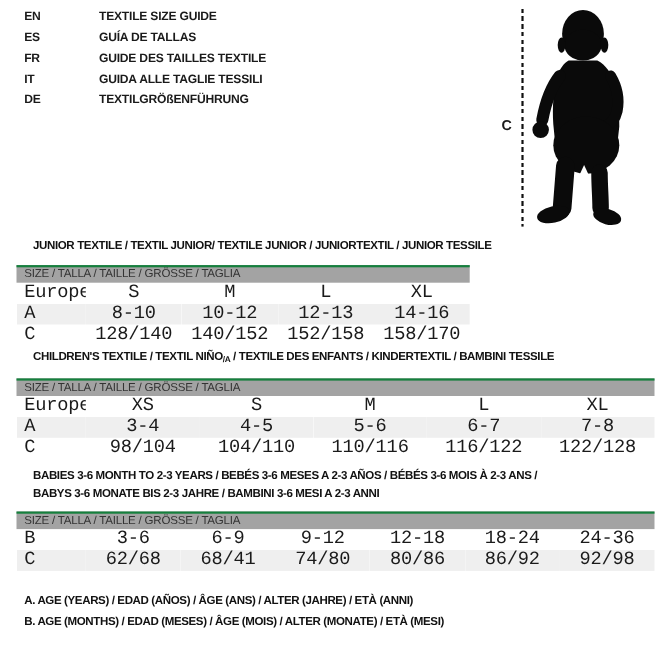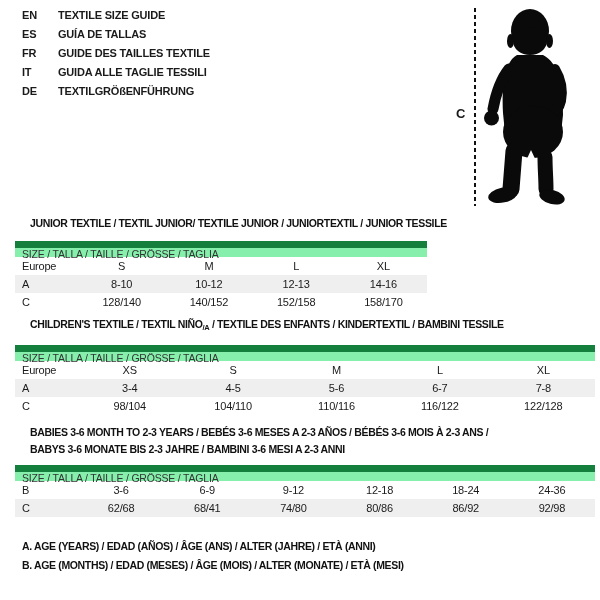--- a/index.html
+++ b/index.html
@@ -4,47 +4,47 @@
 <style>
   html,body{margin:0;padding:0;background:#fff;}
   .page{
     position:relative;width:600px;height:600px;background:#fff;overflow:hidden;
     font-family:"Liberation Sans", sans-serif;color:#1a1a1a;border-radius:31px;
   }
   
   .lang-list{position:absolute;left:22px;top:6px;}
   .lang-row{display:flex;line-height:19px;font-size:11px;font-weight:bold;letter-spacing:-0.2px;}
   .lang-code{width:36px;}
-  .lang-name{white-space:nowrap;}
+  .lang-name{white-space:nowrap;margin-left:32px;}
   
   .measure-line{
     position:absolute;left:474px;top:8px;width:2px;height:198px;
     background:repeating-linear-gradient(to bottom,#111 0 4px,transparent 4px 7px);
   }
   .figure-c-label{position:absolute;left:456px;top:106px;font-size:13px;font-weight:bold;}
   .baby-svg{position:absolute;left:483px;top:5px;width:112px;height:205px;}
   
   .size-section{position:absolute;left:15px;}
   .sec-1{top:217px;width:412px;}
   .sec-2{top:318px;width:580px;}
   .sec-3{top:424px;width:580px;}
   .section-title{
     margin:0 0 11px 15px;font-size:10.5px;font-weight:bold;letter-spacing:-0.35px;
     line-height:13px;white-space:nowrap;color:#111;
   }
   .sec-3 .section-title{line-height:17px;margin-bottom:7px;}
   .title-sub{font-size:7.5px;vertical-align:-2px;}
   .size-bar{
-    box-sizing:border-box;height:16px;line-height:13px;border-top:7px solid #15803d;
-    background:#86efac;color:#333;font-size:10.5px;padding-left:7px;letter-spacing:-0.2px;
+    box-sizing:border-box;height:16px;line-height:13px;border-top:2px solid #15803d;
+    background:#a3a3a3;color:#333;font-size:10.5px;padding-left:7px;letter-spacing:-0.2px;
   }
   table.size-table{width:100%;border-collapse:collapse;table-layout:fixed;}
   .size-table td{
-    height:18px;padding:0;font-size:11px;letter-spacing:-0.2px;text-align:center;
-    color:#1a1a1a;white-space:nowrap;overflow:hidden;
+    height:18px;padding:0;font-size:17px;letter-spacing:-0.2px;text-align:center;
+    color:#1a1a1a;white-space:nowrap;overflow:hidden;font-family:Liberation Mono, monospace;
   }
   .size-table td:first-child{width:56px;text-align:left;padding-left:7px;}
   .size-table tbody tr:nth-child(2) td{background:#efefef;}
   
   .legend{position:absolute;left:22px;top:537px;}
   .legend-line{font-size:10.5px;font-weight:bold;letter-spacing:-0.35px;line-height:19px;white-space:nowrap;color:#111;}
 </style>
 </head>
 <body>
 

